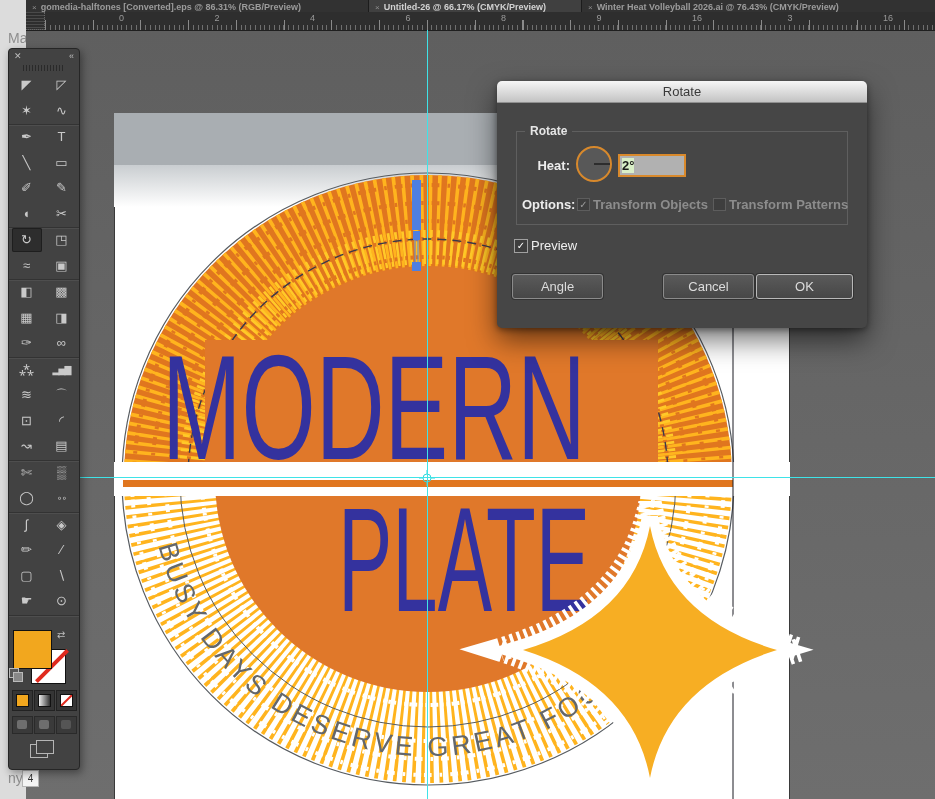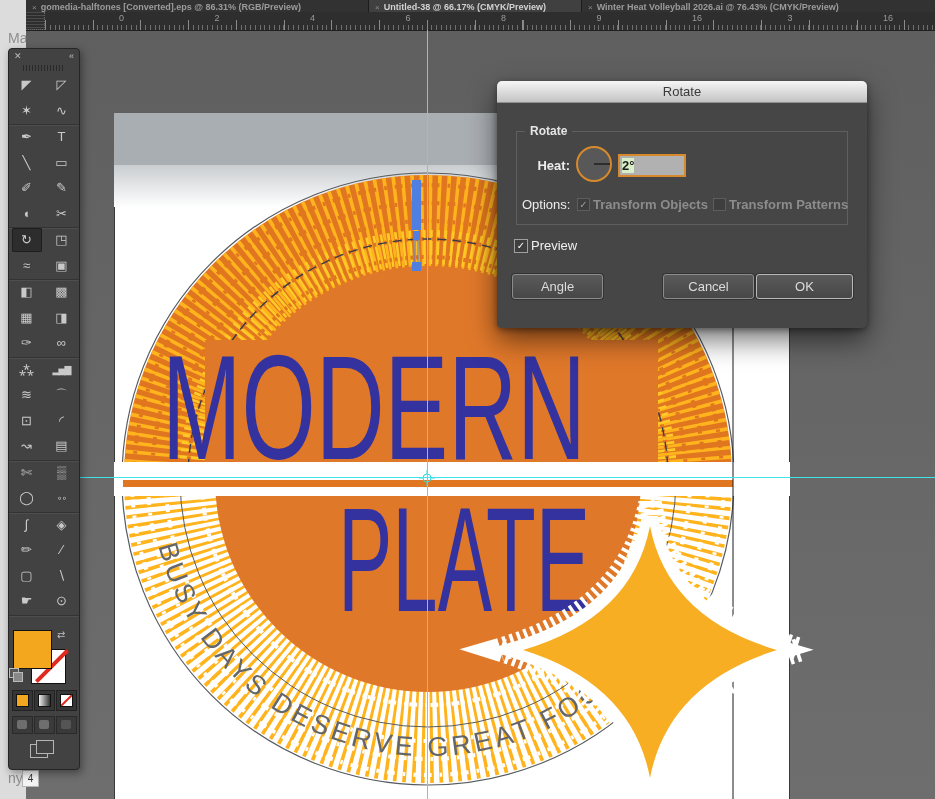--- a/index.html
+++ b/index.html
@@ -97,21 +97,21 @@
   #dlg-group-label{position:absolute;left:8px;top:-8px;background:#464646;padding:0 5px;
                    color:#e5e5e5;font-size:12px;font-weight:bold;}
   #lbl-angle{position:absolute;left:18px;top:77px;width:55px;text-align:right;color:#ececec;
              font-size:13px;font-weight:bold;}
   #dial{position:absolute;left:79px;top:65px;width:32px;height:32px;border-radius:50%;
         background:#585858;border:2px solid #d8892c;}
   #dial-needle{position:absolute;left:50%;top:50%;width:16px;height:2px;margin-top:-1px;background:#2d2d2d;}
   #angle-input{position:absolute;left:121px;top:73px;width:62px;height:19px;background:#b1b1b1;
                border:2px solid #d8892c;font-size:13px;font-weight:bold;color:#1c1c1c;line-height:19px;padding-left:2px;}
   #angle-sel{background:#d9efc7;}
-  #lbl-options{position:absolute;left:25px;top:116px;color:#ececec;font-size:13px;font-weight:normal;}
+  #lbl-options{position:absolute;left:25px;top:116px;color:#ececec;font-size:13px;font-weight:bold;}
   .cb{position:absolute;width:11px;height:11px;background:#3e3e3e;border:1px solid #5d5d5d;
       font-size:10px;line-height:11px;text-align:center;}
   #cb-objects{left:80px;top:117px;color:#9a9a9a;}
   #cb-patterns{left:216px;top:117px;}
   #lbl-objects{position:absolute;left:96px;top:116px;color:#8c8c8c;font-size:13px;font-weight:bold;}
   #lbl-patterns{position:absolute;left:232px;top:116px;color:#8c8c8c;font-size:13px;font-weight:bold;}
   #cb-preview{left:17px;top:158px;width:12px;height:12px;border:1px solid #a0a0a0;color:#fff;line-height:12px;}
   #lbl-preview{position:absolute;left:34px;top:157px;color:#efefef;font-size:13px;}
   .dbtn{position:absolute;top:193px;height:23px;background:linear-gradient(#5a5a5a,#474747);
         border:1px solid #8b8b8b;border-radius:3px;color:#dcdcdc;font-size:13px;text-align:center;
@@ -151,21 +151,21 @@
   </div>
 <div id="page-chip" class="abs">4</div>
 
 <div id="tabbar" class="abs">
     <div class="tab">
       <span class="tclose">×</span>
       <span class="tlabel">gomedia-halftones [Converted].eps @ 86.31% (RGB/Preview)</span>
     </div>
     <div class="tab active">
       <span class="tclose">×</span>
-      <span class="tlabel">Untitled-38 @ 66.17% (CMYK/Preview)</span>
+      <span class="tlabel">Untitled-26 @ 66.17% (CMYK/Preview)</span>
     </div>
     <div class="tab">
       <span class="tclose">×</span>
       <span class="tlabel">Winter Heat Volleyball 2026.ai @ 76.43% (CMYK/Preview)</span>
     </div>
   </div>
 
 <div id="ruler" class="abs">
   <div id="ruler-corner"></div>
 <span class="rlabel" style="left: 93px;">0</span>

